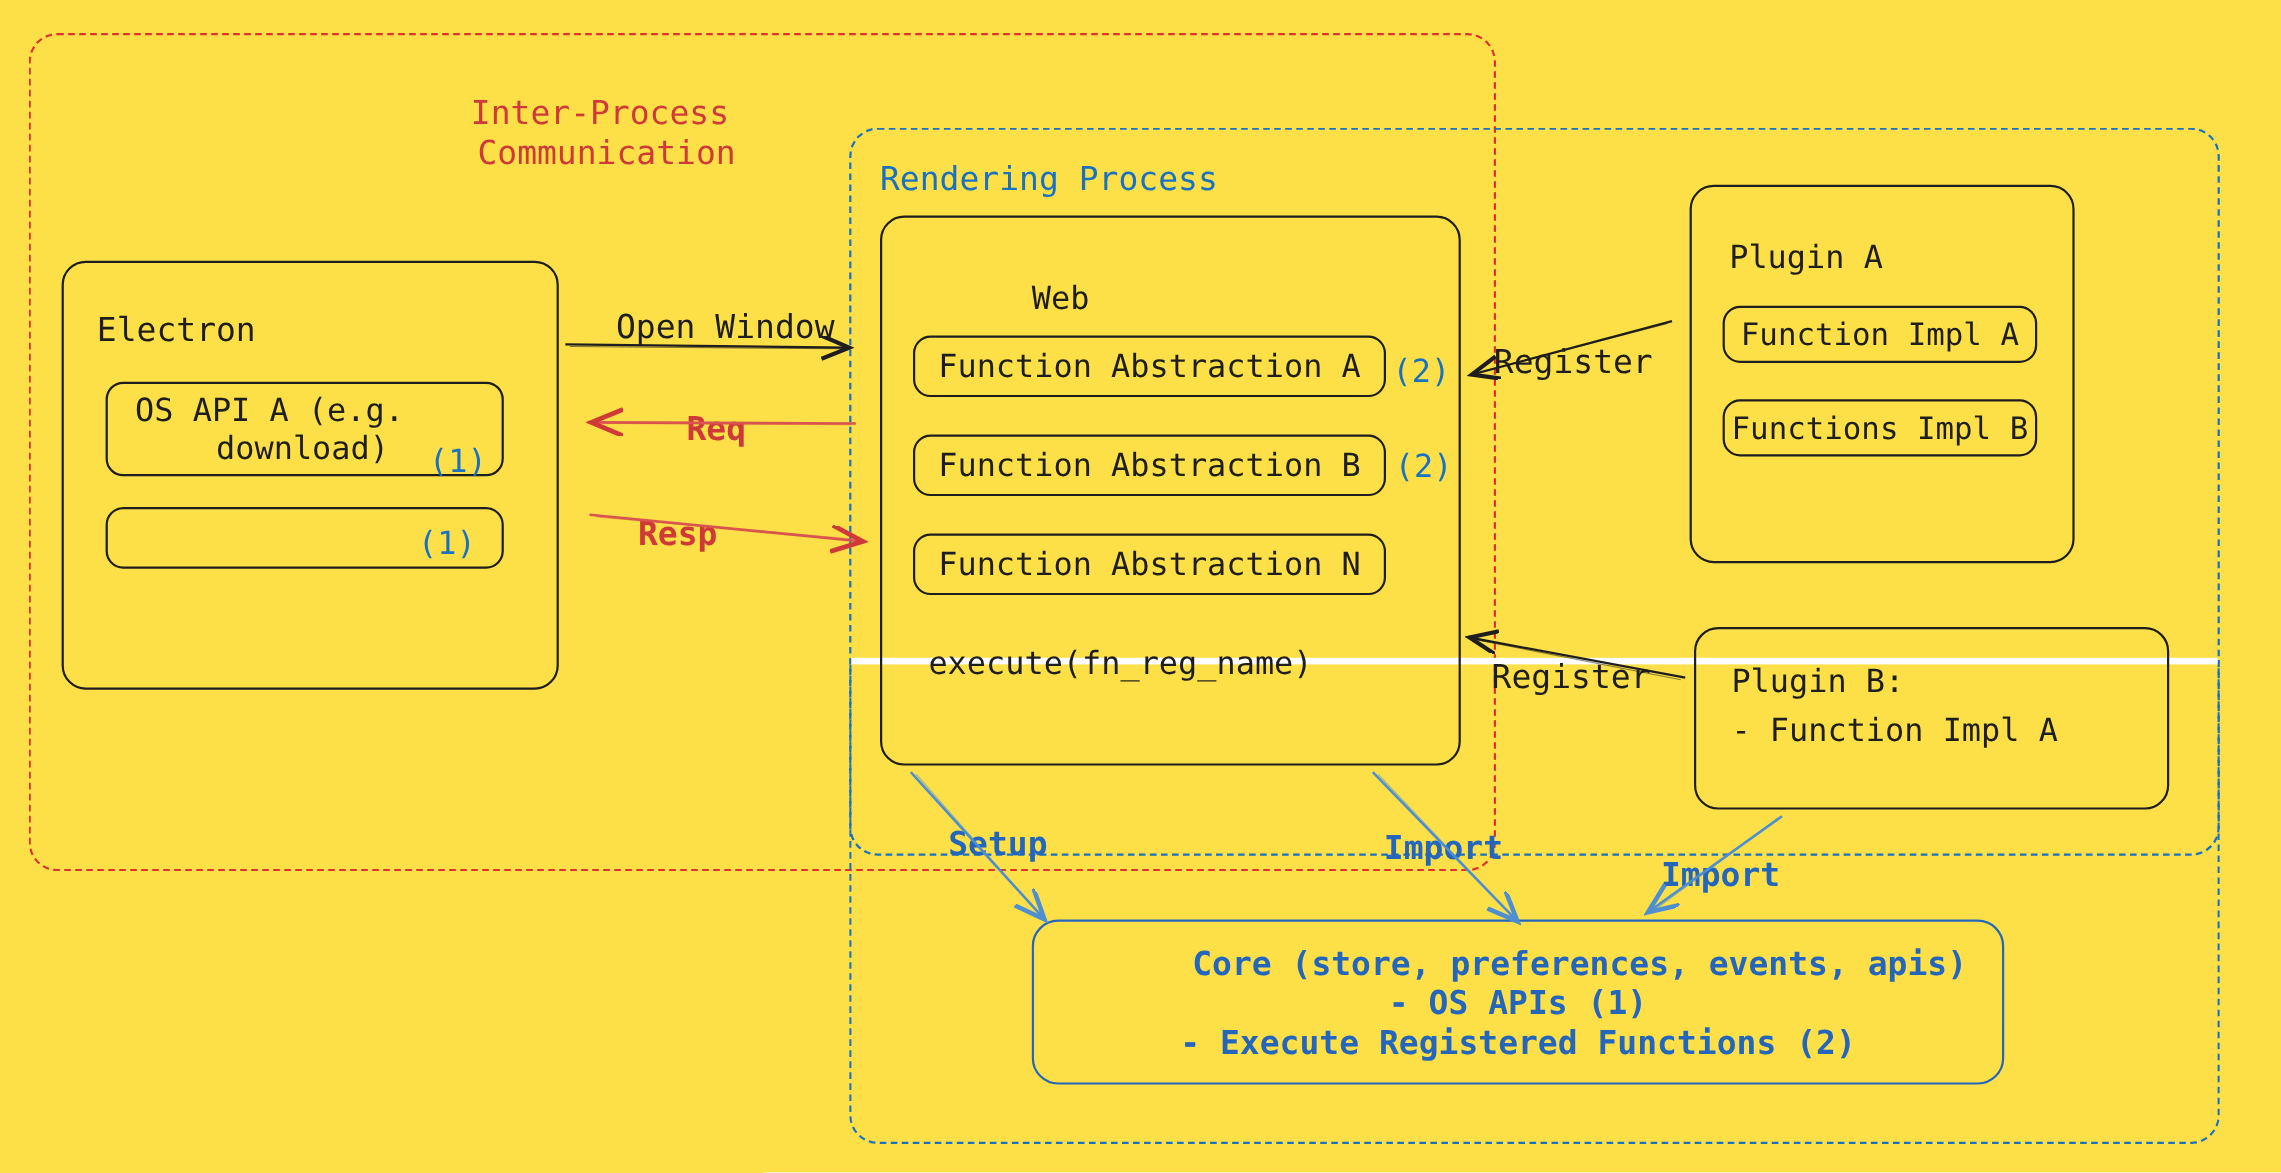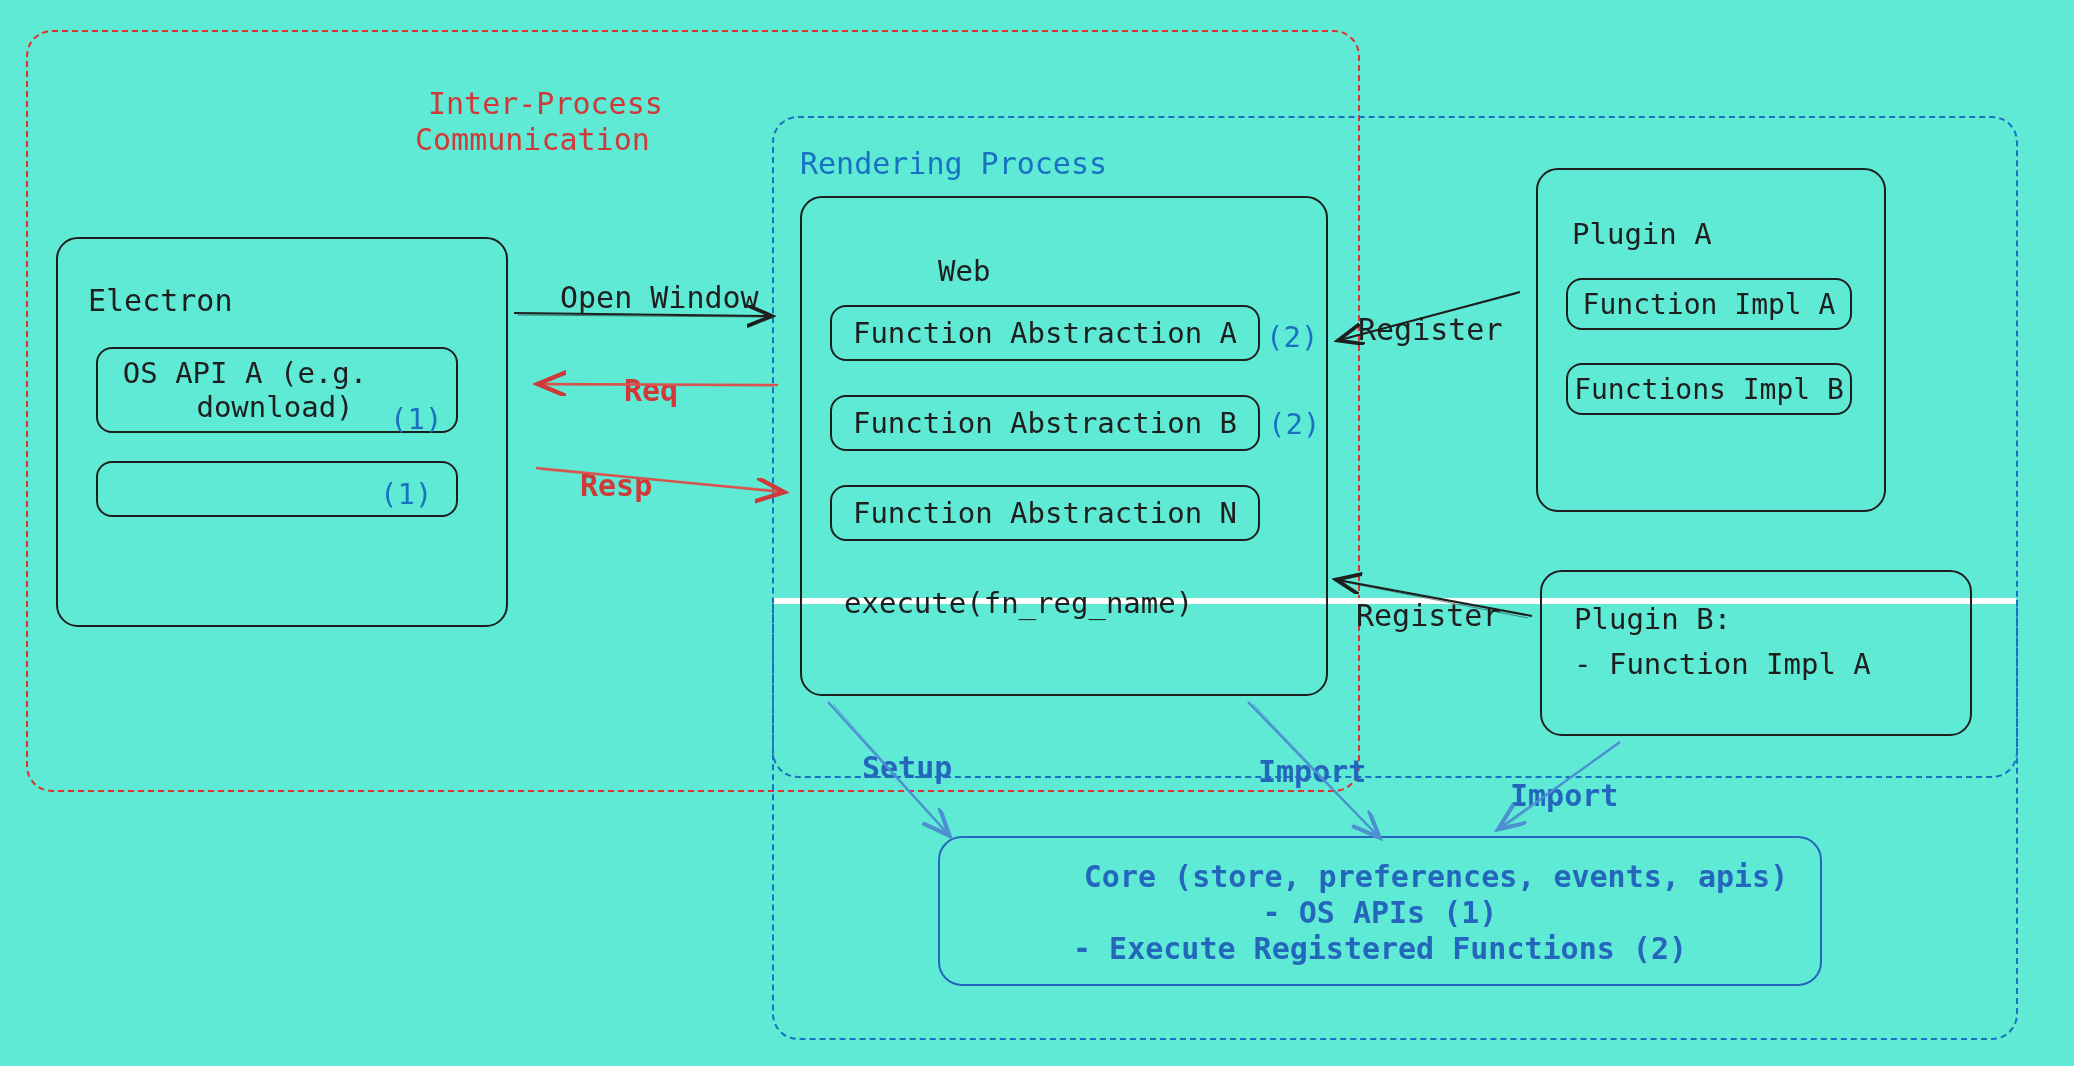--- a/index.html
+++ b/index.html
@@ -1,17 +1,17 @@
 <!DOCTYPE html>
 <html><head>
 <meta charset="utf-8">
 <style>
   html,body{margin:0;padding:0;background:#fff;}
   body{width:2074px;height:1066px;font-family:"DejaVu Sans Mono","Liberation Mono",monospace;}
-  #canvas{position:relative;width:2074px;height:1066px;overflow:hidden;background:#5eead4;}
+  #canvas{position:relative;width:2074px;height:1066px;overflow:hidden;background:#fde047;}
 
   svg.layer{position:absolute;left:0;top:0;width:2074px;height:1066px;pointer-events:none;}
 
   .node{position:absolute;box-sizing:border-box;}
 
   .rbox{
     border:2.2px solid #1e1e1e;
     border-radius:22px;
     background:transparent;
   }
@@ -47,21 +47,21 @@
 
 <div id="canvas">
 
   <div class="dashbox dash-red" style="left:26px;top:30px;width:1334px;height:762px;"></div>
 
   <div class="dashbox dash-blue" style="left:772px;top:116px;width:1246px;height:662px;"></div>
   <div class="dashbox dash-blue" style="left:772px;top:600px;width:1246px;height:440px;border-top:none;border-radius:0 0 26px 26px;"></div>
   <div style="position:absolute;left:774px;top:598px;width:1242px;height:6px;background:#fff;"></div>
 
   <div class="lbl red f30" style="left:428px;top:84px;">Inter-Process</div>
-  <div class="lbl red f30" style="left:415px;top:120px;">Communication</div>
+  <div class="lbl red f30" style="left:434px;top:120px;">Communication</div>
 
   <div class="lbl blu f30" style="left:800px;top:144px;">Rendering Process</div>
 
   <div class="node rbox" style="left:56px;top:237px;width:452px;height:390px;"></div>
   <div class="lbl blk f30" style="left:88px;top:281px;">Electron</div>
 
   <div class="node rbox inner" style="left:96px;top:347px;width:362px;height:86px;"></div>
   <div class="boxtext blk f29" style="left:110px;top:350px;width:270px;height:80px;flex-direction:column;">
     <span>OS API A (e.g.</span>
     <span style="padding-left:60px;">download)</span>

